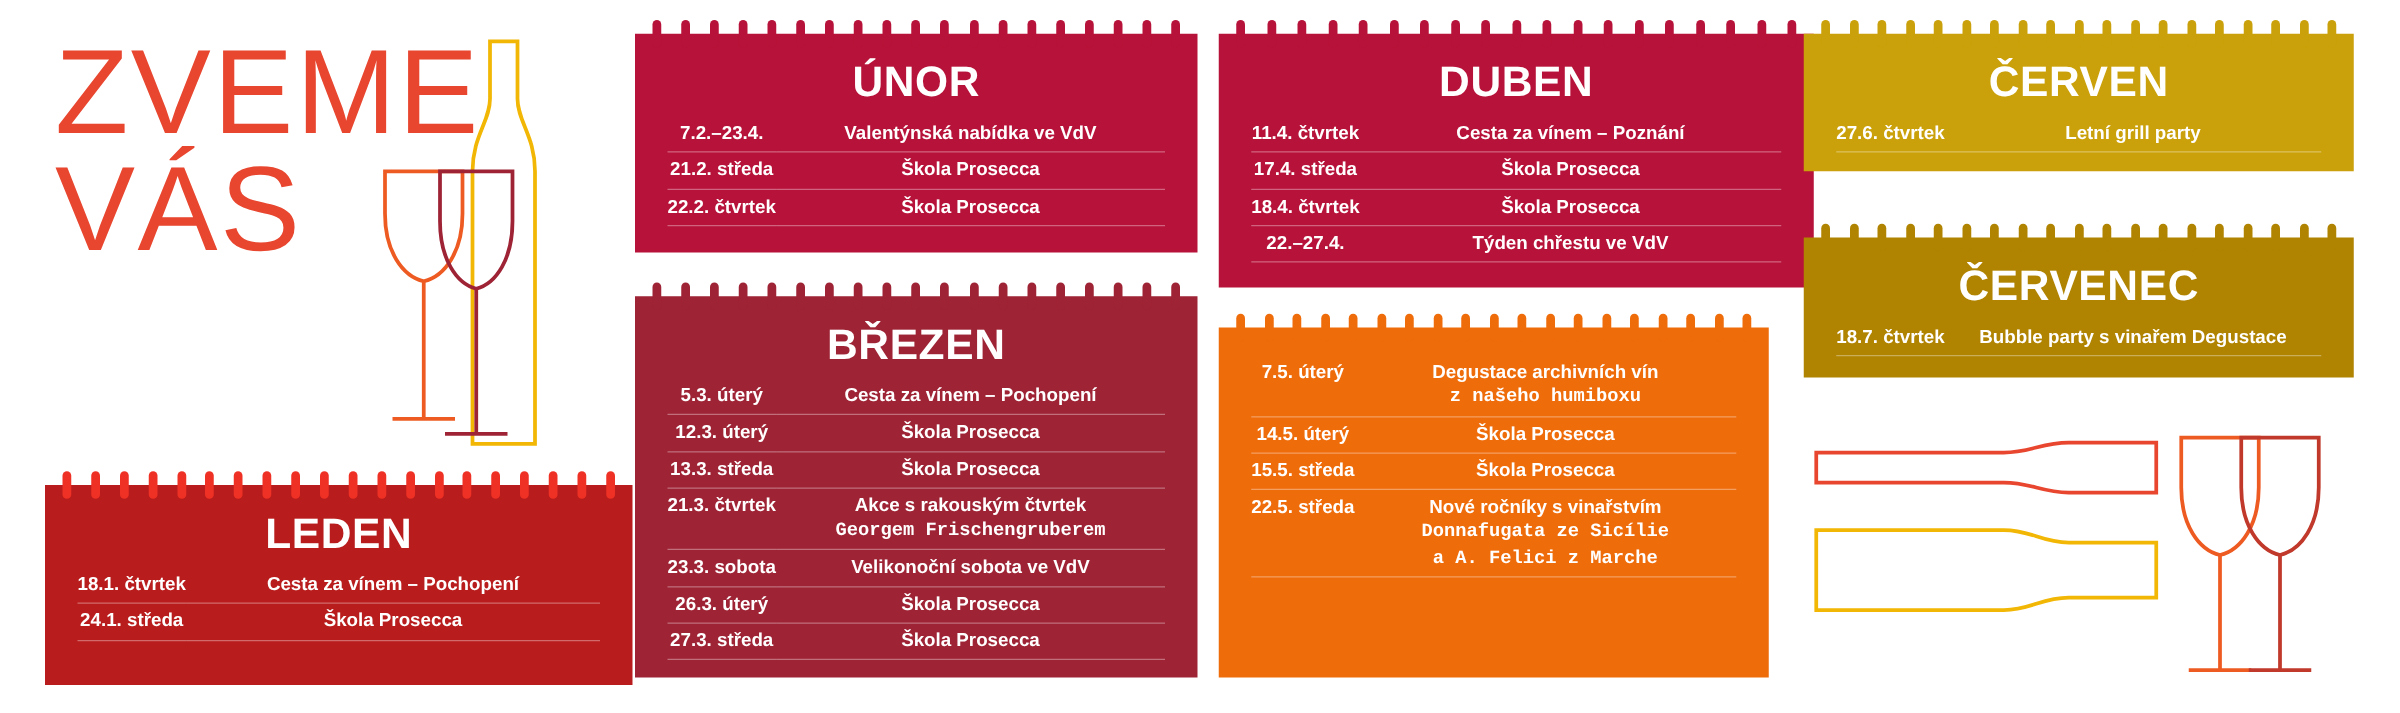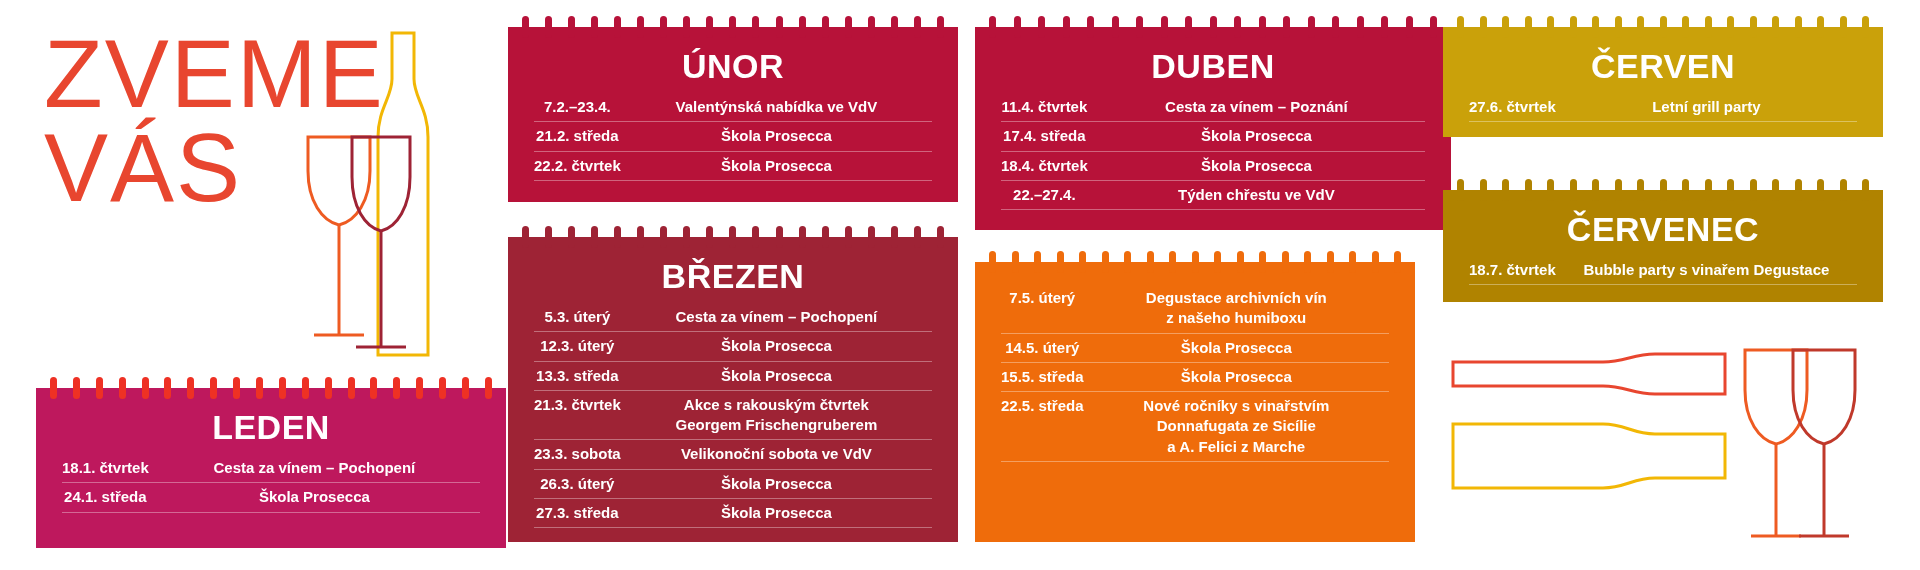--- a/index.html
+++ b/index.html
@@ -101,24 +101,24 @@
     line-height: 1.35;
   }
   table.events tr:last-child td { border-bottom: 1px solid rgba(255,255,255,0.35); }
   td.date {
     font-weight: bold;
     white-space: nowrap;
     padding-right: 18px;
     width: 1%;
   }
   td.desc { font-weight: bold; }
-  td.desc .sub { display: block; font-weight: bold; }
+  td.desc .sub { display: block; font-weight: bold; font-family: Liberation Mono, monospace; }
 
   
-  #card-leden   { background: #be185d; }
+  #card-leden   { background: #b91c1c; }
   #card-unor    { background: #b71239; }
   #card-brezen  { background: #9e2335; }
   #card-duben   { background: #b71239; }
   #card-kveten  { background: #ef6c0b; }
   #card-cerven  { background: #caa10a; }
   #card-cervenec{ background: #b08300; }
 
   #card-leden .ring,
   #card-unor .ring,
   #card-brezen .ring,

